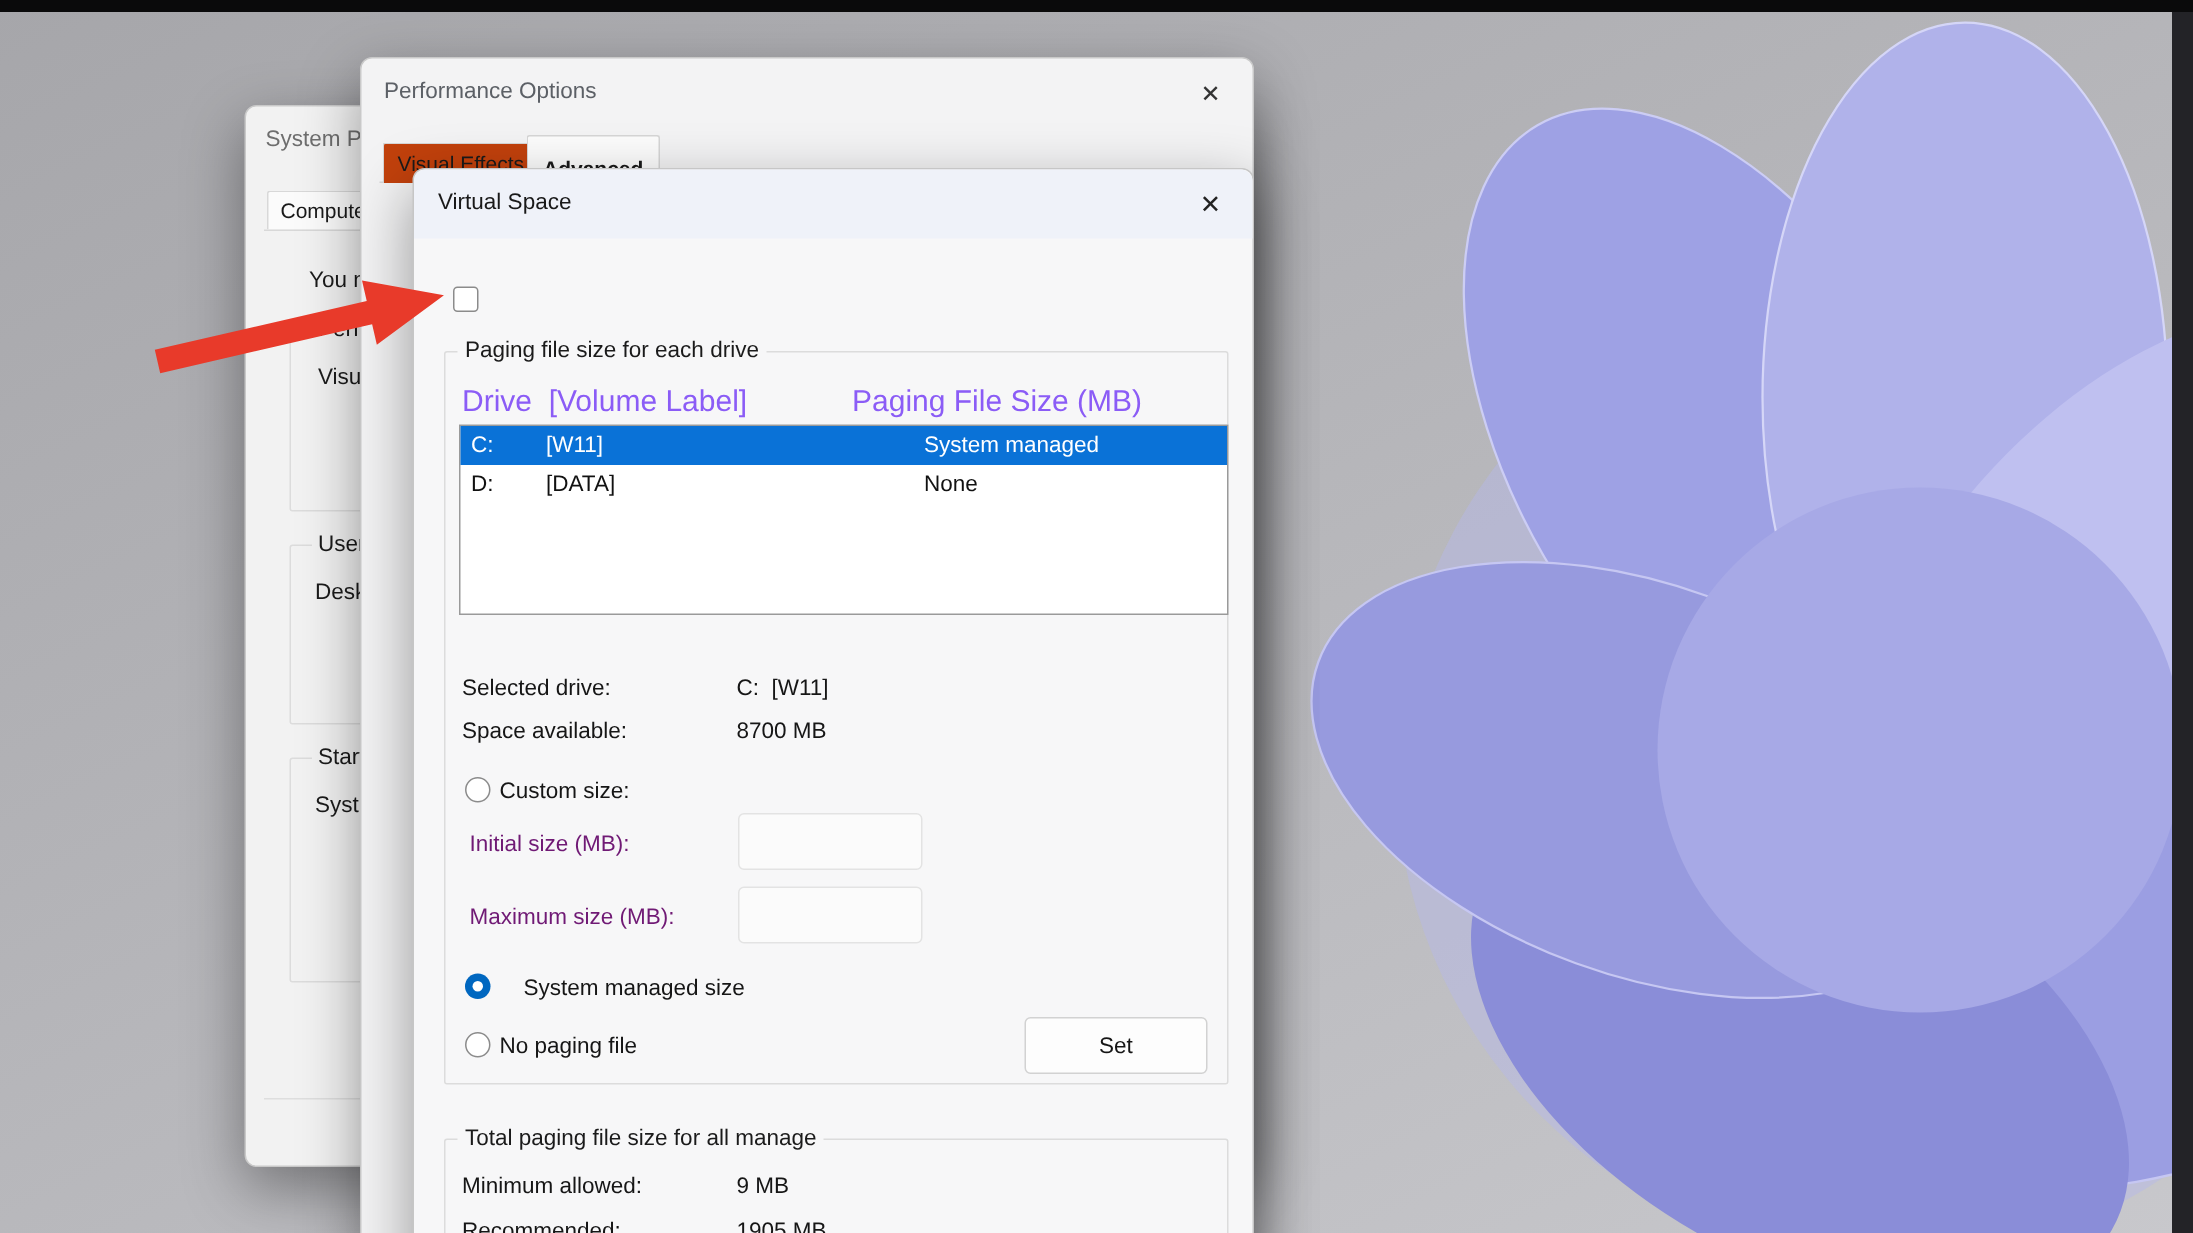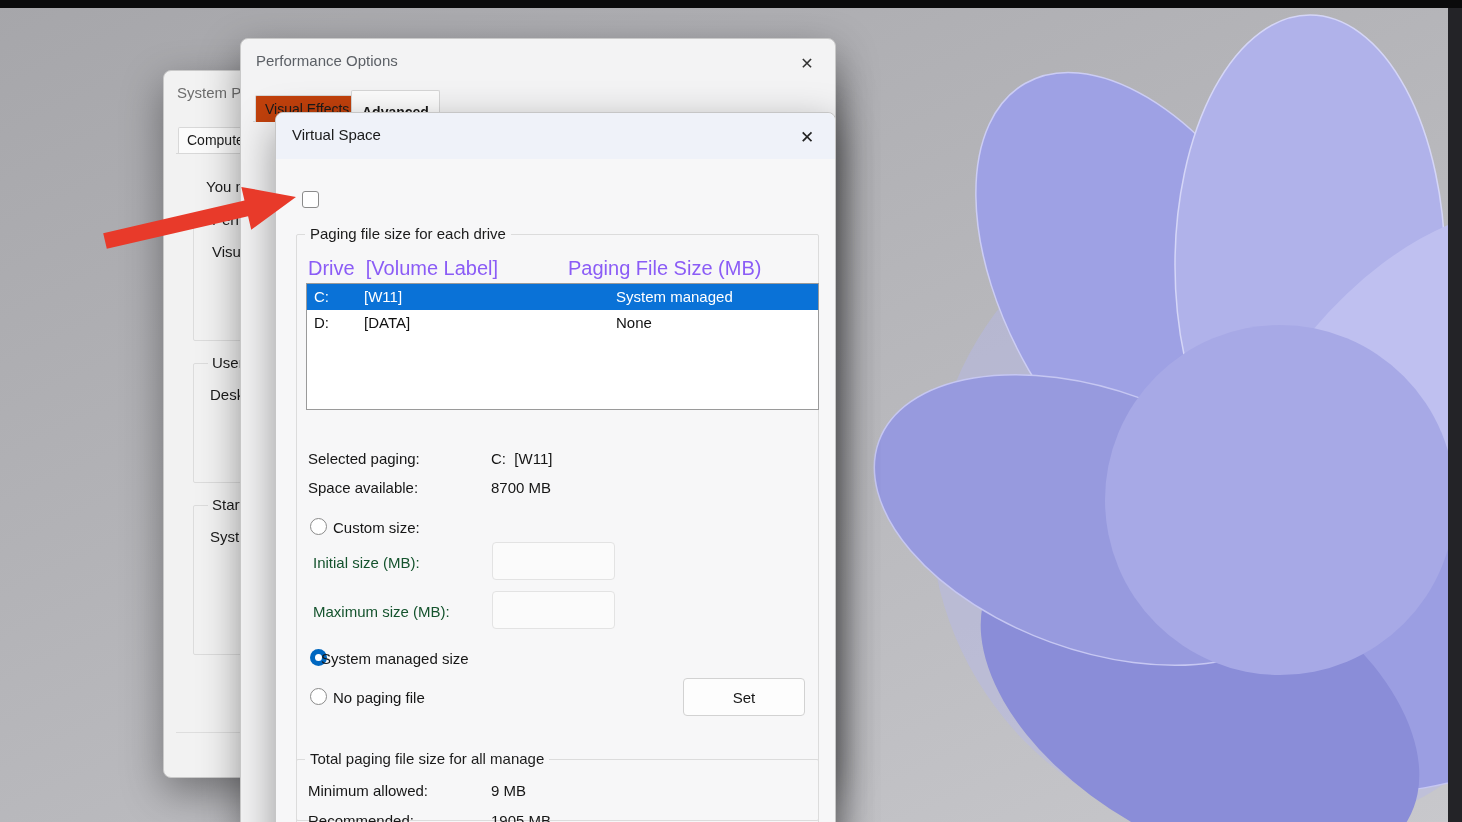--- a/index.html
+++ b/index.html
@@ -44,41 +44,41 @@
   
   #vmem{left:275px;top:112px;width:561px;height:790px;background:#f7f7f8;border:1px solid #c6c6c6;border-radius:8px 8px 0 0;z-index:3}
   .vm-titlebar{position:absolute;left:0;top:0;width:100%;height:46px;background:#eff2f9;border-radius:8px 8px 0 0}
   .vm-titlebar .wtitle{position:absolute;left:16px;top:13px;font-size:15px;color:#191919;white-space:nowrap}
   .vm-titlebar .closebtn{right:14px;font-size:17px;color:#222}
 
   .checkbox{position:absolute;left:26px;top:78px;width:17px;height:17px;background:#fff;border:1px solid #8b8b8b;border-radius:3px}
   .cb-label{position:absolute;left:56px;top:77px;font-size:15px;color:#161616;white-space:nowrap}
 
   .groupbox{position:absolute;left:20px;width:523px;border:1px solid #dcdcdc;border-radius:2px}
-  #vm-group-paging{top:121px;height:587px}
+  #vm-group-paging{top:121px;height:489px}
   #vm-group-total{top:646px;height:170px}
   .glabel{position:absolute;top:-10px;left:8px;background:#f7f7f8;padding:0 5px;font-size:15px;color:#1b1b1b;white-space:pre}
 
   .colhdr{position:absolute;top:22px;font-size:20px;color:#8b5cf6;white-space:pre}
   #hdr-drive{left:11px} #hdr-size{left:271px}
 
   .listbox{position:absolute;left:9px;top:48px;width:513px;height:127px;background:#fff;border:1px solid #9a9a9a}
   .lrow{position:relative;height:26px;font-size:15px;color:#111}
   .lrow.selected{background:#0a72d7;color:#fff}
   .lrow .cell{position:absolute;top:4px;white-space:pre}
   .cell-drive{left:7px}.cell-volume{left:57px}.cell-size{left:309px}
 
   .fl{position:absolute;font-size:15px;color:#161616;white-space:pre}
-  .fl.dim{color:#14532d}
+  .fl.dim{color:#701a75}
   #lbl-selected{left:11px;top:215px} #val-selected{left:194px;top:215px}
   #lbl-space{left:11px;top:244px}   #val-space{left:194px;top:244px}
   #lbl-custom{left:36px;top:284px}
   #lbl-initial{left:16px;top:319px}
   #lbl-max{left:16px;top:368px}
-  #lbl-system{left:24px;top:415px}
+  #lbl-system{left:52px;top:415px}
   #lbl-none{left:36px;top:454px}
   #lbl-min{left:11px;top:22px} #val-min{left:194px;top:22px}
   #lbl-rec{left:11px;top:52px} #val-rec{left:194px;top:52px}
 
   .radio{position:absolute;left:13px;width:17px;height:17px;border-radius:50%;background:#fff;border:1px solid #8b8b8b}
   #radio-custom{top:283px} #radio-system{top:414px} #radio-none{top:453px}
   .radio.on{background:#0067c0;border:none}
   .radio.on::after{content:"";position:absolute;left:5px;top:5px;width:7px;height:7px;border-radius:50%;background:#fff}
 
   .tinput{position:absolute;left:195px;width:123px;height:38px;background:#fbfbfb;border:1px solid #e3e3e3;border-radius:4px}
@@ -165,21 +165,21 @@
           <span class="cell cell-volume">[W11]</span>
           <span class="cell cell-size">System managed</span>
         </div>
         <div class="lrow">
           <span class="cell cell-drive">D:</span>
           <span class="cell cell-volume">[DATA]</span>
           <span class="cell cell-size">None</span>
         </div>
       </div>
 
-      <div class="fl" id="lbl-selected">Selected paging:</div>
+      <div class="fl" id="lbl-selected">Selected drive:</div>
       <div class="fl" id="val-selected">C:  [W11]</div>
       <div class="fl" id="lbl-space">Space available:</div>
       <div class="fl" id="val-space">8700 MB</div>
 
       <div class="radio" id="radio-custom"></div>
       <div class="fl" id="lbl-custom">Custom size:</div>
 
       <div class="fl dim" id="lbl-initial">Initial size (MB):</div>
       <div class="tinput" id="input-initial"></div>
 

